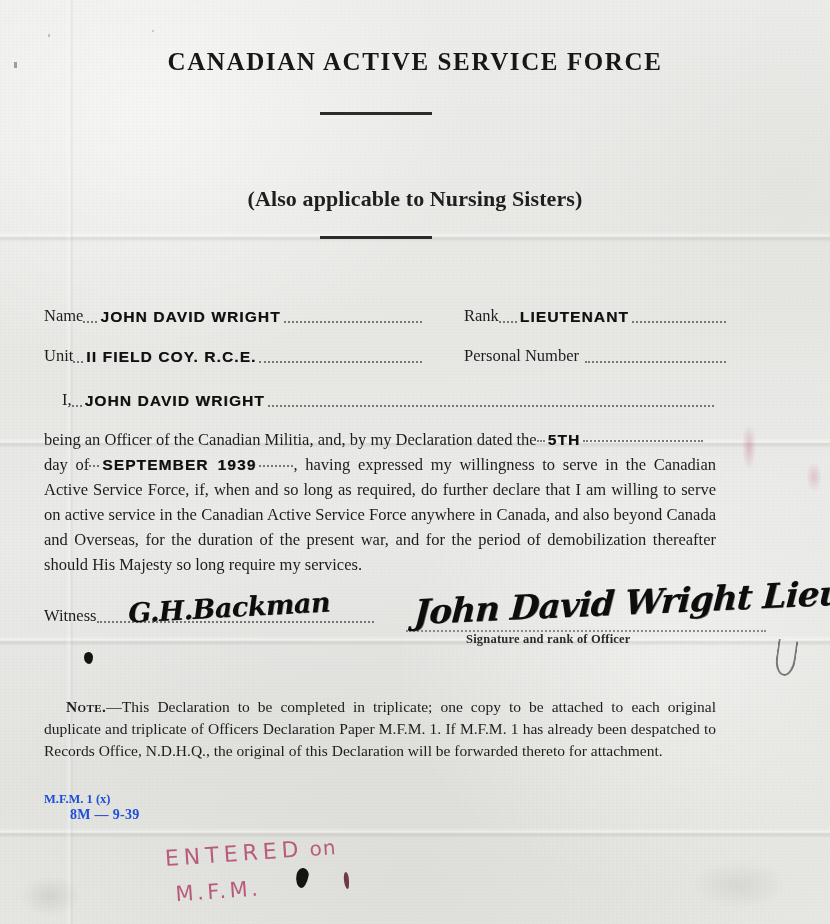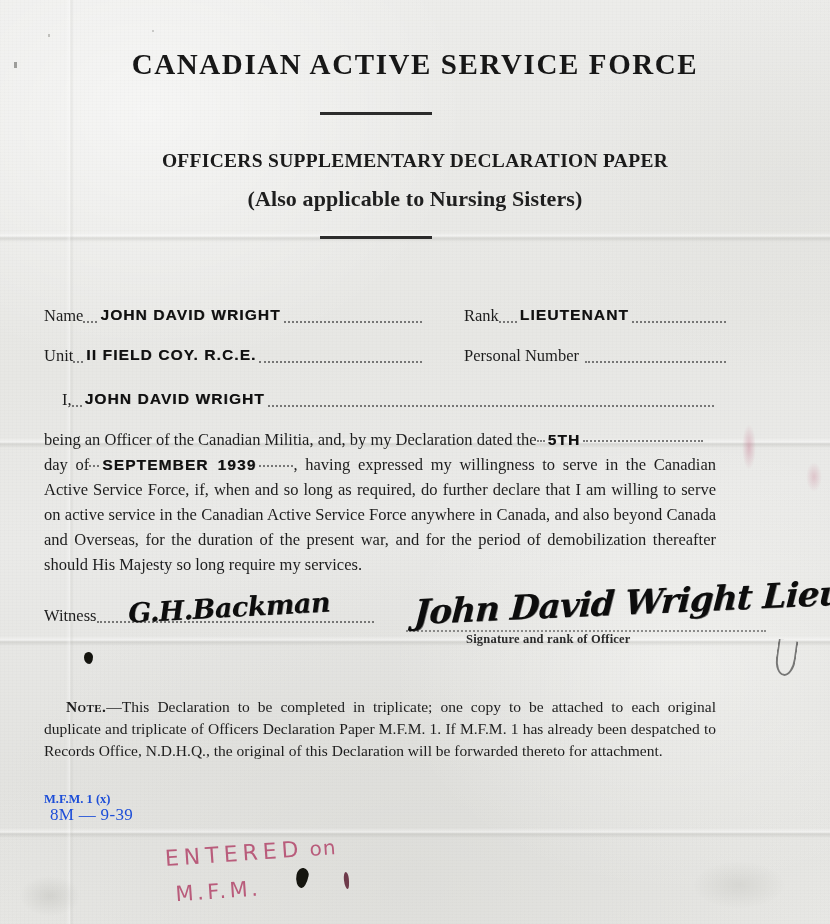--- a/index.html
+++ b/index.html
@@ -81,21 +81,21 @@
   .sheet {
     position: absolute;
     inset: 0;
     z-index: 5;
   }
 
   .title {
     position: absolute;
     top: 48px; left: 0; right: 0;
     text-align: center;
-    font-size: 29px;
+    font-size: 25px;
     letter-spacing: 1.6px;
     font-weight: 700;
     color: #171717;
     font-family: "Liberation Serif", serif;
   }
 
   .rule {
     position: absolute;
     height: 3px;
     background: #2b2b2b;
@@ -119,21 +119,21 @@
     font-size: 22px;
     font-weight: 700;
     letter-spacing: 0.1px;
     color: #1f1f1f;
   }
 
   
   .frow {
     position: absolute;
     display: flex;
-    align-items: flex-start;
+    align-items: flex-end;
     font-size: 16.5px;
     color: #1d1d1d;
     white-space: nowrap;
   }
   .flabel { flex: none; }
   .typed {
     font-family: "Liberation Sans", sans-serif;
     font-weight: 700;
     font-size: 15.5px;
     letter-spacing: 1.1px;
@@ -236,24 +236,25 @@
   
   .formcode {
     position: absolute;
     top: 792px; left: 44px;
     font-size: 12.5px;
     font-weight: 700;
     color: #1d4ed8;
     line-height: 15px;
   }
   .formcode .sub {
-    font-weight: 400;
-    font-size: 17px;
+    font-weight: 700;
+    font-size: 14px;
     padding-left: 6px;
     letter-spacing: 0.3px;
+    margin-left: 20px;
   }
 
   
   .stamp {
     position: absolute;
     top: 840px;
     left: 166px;
     color: #b44a6e;
     font-family: "DejaVu Sans", sans-serif;
     opacity: 0.88;
@@ -334,21 +335,20 @@
 <div class="smudge s4"></div>
 <div class="speck" style="left:14px;top:62px;width:3px;height:6px;"></div>
 <div class="speck" style="left:48px;top:34px;width:2px;height:3px;opacity:.6;"></div>
 <div class="speck" style="left:152px;top:30px;width:2px;height:2px;opacity:.5;"></div>
 
 <div class="sheet">
 
   <div class="title">CANADIAN ACTIVE SERVICE FORCE</div>
   <div class="rule r1"></div>
 
-  <div class="subtitle">OFFICERS SUPPLEMENTARY DECLARATION PAPER</div>
   <div class="subtitle2">(Also applicable to Nursing Sisters)</div>
   <div class="rule r2"></div>
 
   <div class="frow row-name">
     <span class="flabel">Name</span>
     <span class="dots short" style="width:14px;"></span>
     <span class="typed">JOHN DAVID WRIGHT</span>
     <span class="dots"></span>
   </div>
 

